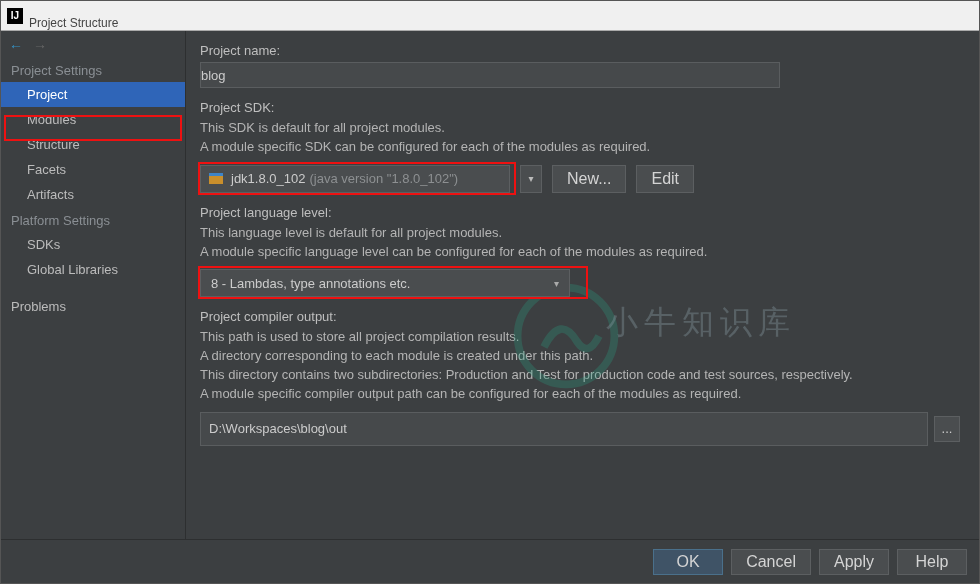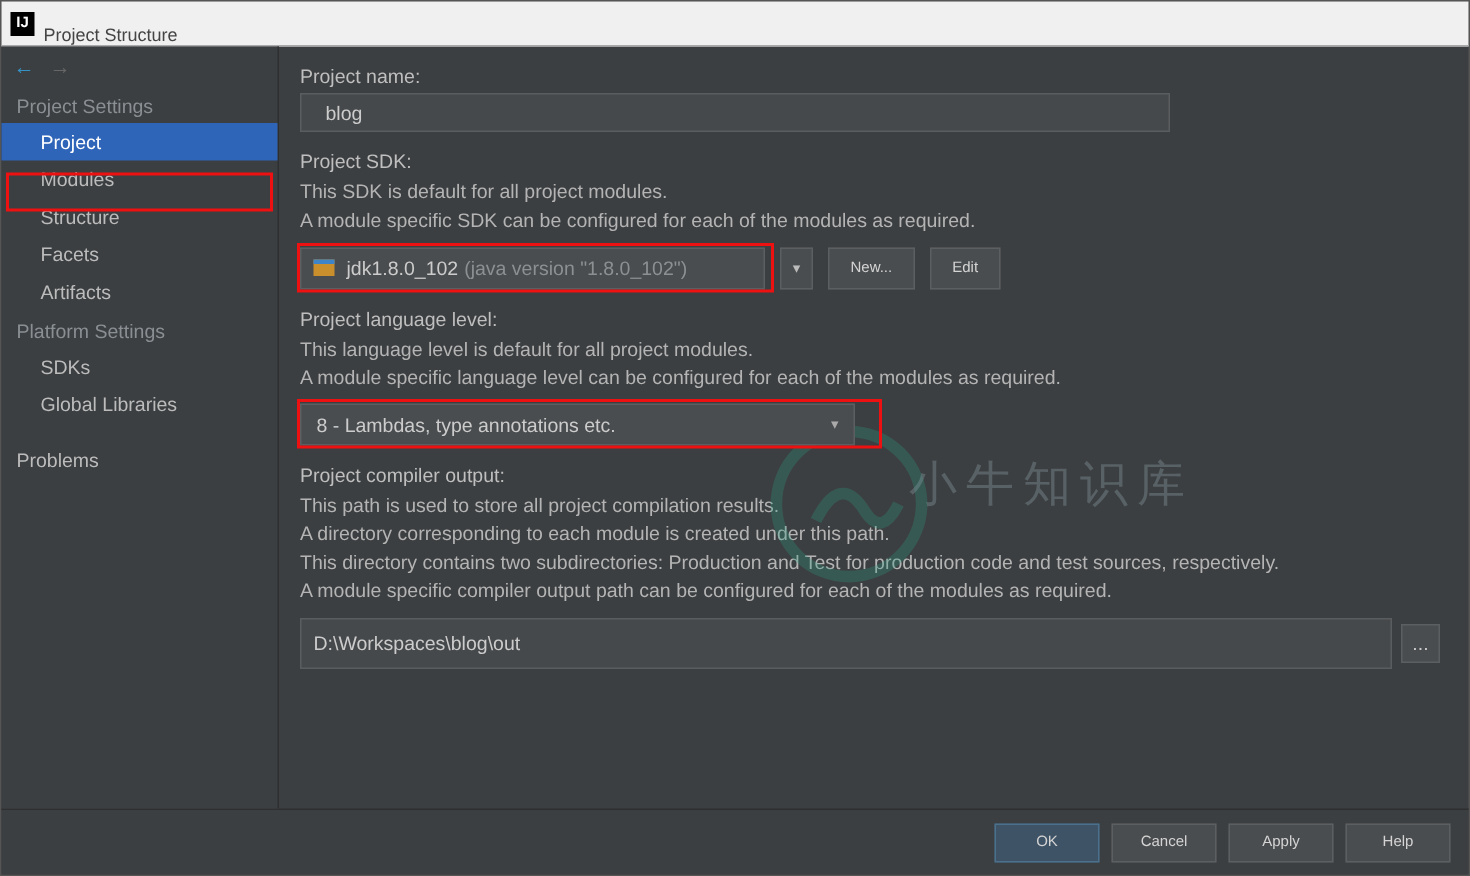--- a/index.html
+++ b/index.html
@@ -14,27 +14,27 @@
   .arrow { font-size:14px; cursor:pointer; }
   .arrow.back { color:#3592c4; }
   .arrow.fwd { color:#666; }
   .section-header { color:#8a8f94; padding:6px 10px 4px 10px; font-size:13px; }
   .side-item { padding:5px 10px 5px 26px; color:#bcbcbc; cursor:pointer; font-size:13px; }
   .side-item.selected { background:#2f65b8; color:#fff; }
   .red-box { position:absolute; border:2px solid #e11; pointer-events:none; }
   .content { flex:1; padding:10px 14px 8px 14px; overflow:auto; position:relative; }
   .label { font-weight:normal; color:#bfbfbf; margin-top:2px; margin-bottom:4px; font-size:13px;}
   .sublabel { color:#b4b4b4; font-size:13px; line-height:1.45; }
-  .input-text { background:#46494b; border:1px solid #5a5d5f; color:#ccc; padding:4px 16px; width:580px; height:26px; font-size:13px; }
+  .input-text { background:#46494b; border:1px solid #5a5d5f; color:#ccc; padding:4px 0; width:580px; height:26px; font-size:13px; }
   .row { display:flex; align-items:center; gap:10px; margin-top:8px; }
   .sdk-select { display:flex; align-items:center; background:#4a4d4f; border:1px solid #5c5f61; height:28px; padding:0 8px; color:#ccc; font-size:13px; min-width:310px; position:relative;}
   .sdk-select .icon { width:14px; height:11px; background:#c98f2c; border-top:3px solid #3d84c8; margin-right:8px;}
   .sdk-select .dim { color:#8d9092; margin-left:4px;}
   .dropdown-btn { width:22px; height:28px; background:#4a4d4f; border:1px solid #5c5f61; color:#bbb; display:flex; align-items:center; justify-content:center; cursor:pointer; font-size:10px;}
-  .btn { background:#4a4d4f; border:1px solid #5c5f61; color:#d4d4d4; height:28px; padding:0 14px; cursor:pointer; font-size:10px;}
+  .btn { background:#4a4d4f; border:1px solid #5c5f61; color:#d4d4d4; height:28px; padding:0 14px; cursor:pointer; font-size:16px;}
   .lang-select { display:flex; align-items:center; background:#4a4d4f; border:1px solid #5c5f61; height:28px; padding:0 10px; color:#ccc; font-size:13px; width:370px; justify-content:space-between;}
   .lang-select .tri { font-size:10px; color:#aaa;}
   .out-row { display:flex; align-items:center; gap:6px; margin-top:8px; width:760px;}
   .out-input { flex:1; background:#46494b; border:1px solid #5a5d5f; color:#ccc; padding:16px 8px; height:26px; font-size:13px;}
   .browse-btn { width:26px; height:26px; background:#4a4d4f; border:1px solid #5c5f61; color:#ccc; cursor:pointer; font-size:13px; display:flex; align-items:center; justify-content:center;}
   .footer { height:44px; border-top:1px solid #2d2f30; display:flex; align-items:center; justify-content:flex-end; padding:0 12px; gap:8px; background:#3c3f41;}
   .footer .btn { min-width:70px; height:26px; }
   .footer .btn.primary { border:1px solid #4a708b; background:#3f5366;}
   .spacer { height:10px; }
   .hl-sdk { position:absolute; border:2px solid #e11; pointer-events:none; }

